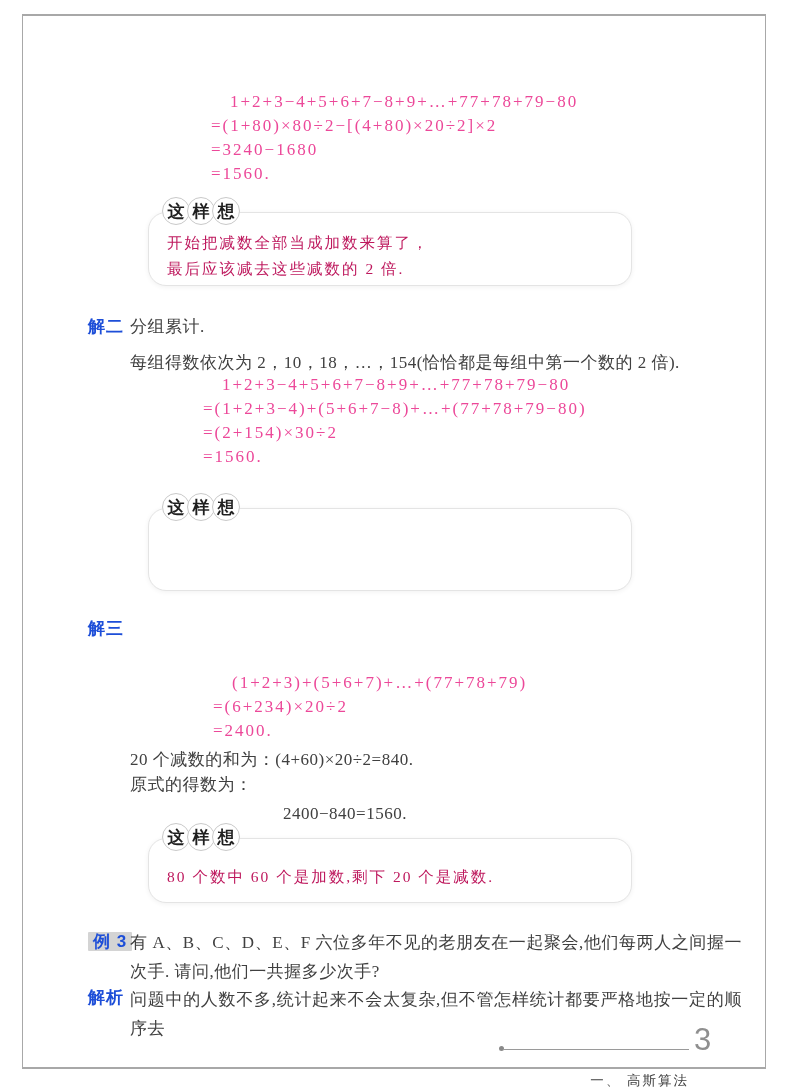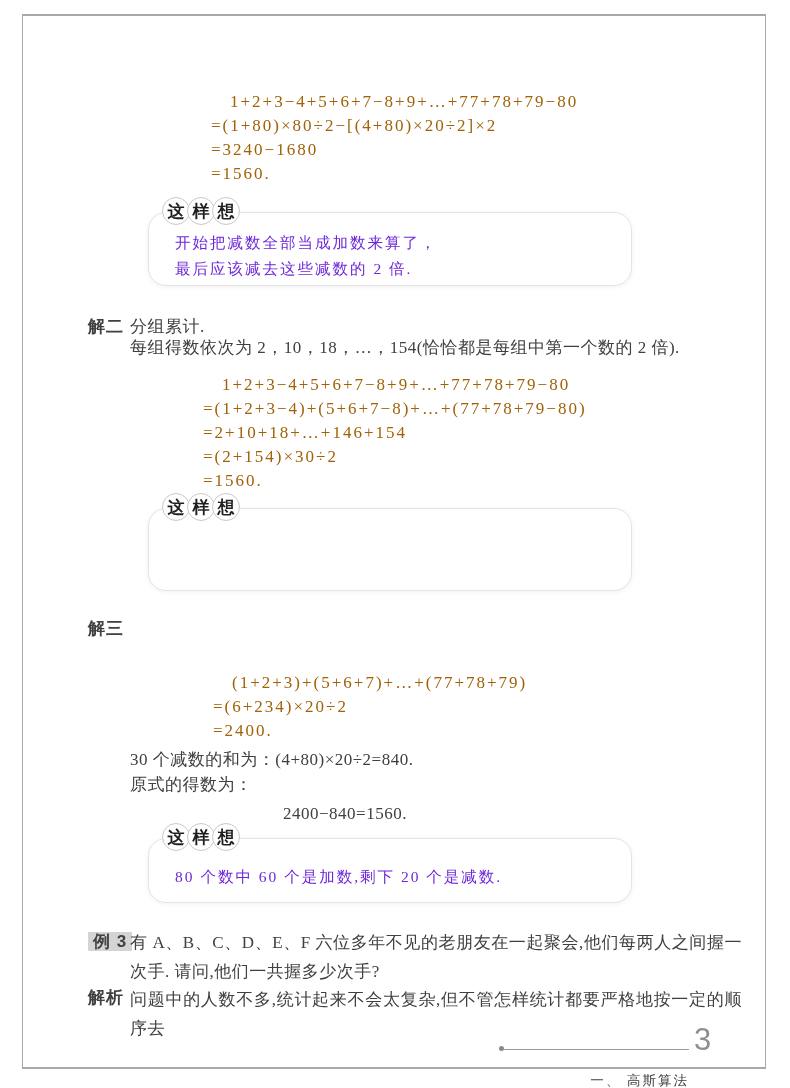--- a/index.html
+++ b/index.html
@@ -7,42 +7,42 @@
     position:relative;width:790px;height:1088px;background:#ffffff;overflow:hidden;
     font-family:"Liberation Serif","DejaVu Serif",serif;color:#262626;
   }
   .sheet{
     position:absolute;left:22px;top:14px;width:744px;height:1055px;
     border:2px solid #a8a8a8;border-width:2px 1px 2px 1px;background:#ffffff;box-sizing:border-box;
   }
   
   .eq-block{position:absolute;white-space:nowrap;}
   .eq-line{
-    font-size:17px;line-height:24px;letter-spacing:2px;color:#a16207;
+    font-size:17px;line-height:24px;letter-spacing:2px;color:#ec4899;
     font-family:"Liberation Serif","DejaVu Serif",serif;
   }
   .eq-first{padding-left:19px;}
   
   .think-box{
     position:absolute;left:148px;width:484px;box-sizing:border-box;
     border:1px solid #e4e4e4;border-radius:18px;background:#ffffff;
     box-shadow:0 1px 5px rgba(0,0,0,0.06);
   }
   .tb-title{position:absolute;top:-16px;left:13px;display:flex;}
   .tb-circle{
     width:28px;height:28px;border:1px solid #c9c9c9;border-radius:50%;
     background:#ffffff;display:flex;align-items:center;justify-content:center;
     font-size:17px;font-weight:bold;color:#1f1f1f;margin-right:-3px;box-sizing:border-box;
     font-family:"Liberation Sans","DejaVu Sans",sans-serif;
   }
   .tb-text{padding:0 20px 0 18px;}
-  .tb-line{font-size:15.5px;line-height:26px;letter-spacing:2px;color:#6d28d9;margin-left:8px;}
+  .tb-line{font-size:15.5px;line-height:26px;letter-spacing:2px;color:#be185d;}
   
   .sec-label{
-    position:absolute;left:88px;font-weight:bold;font-size:17px;color:#404040;
+    position:absolute;left:88px;font-weight:bold;font-size:17px;color:#1d4ed8;
     font-family:"Liberation Sans","DejaVu Sans",sans-serif;letter-spacing:1px;
   }
   .sec-text{position:absolute;left:130px;font-size:17px;color:#404040;letter-spacing:0.5px;}
   .para{width:612px;line-height:28.5px;text-align:justify;}
   .example-label{
     background:#d4d4d4;padding:0 5px;border-radius:1px;
   }
   
   .footer-line{position:absolute;top:1049px;left:504px;width:185px;height:1px;background:#9a9a9a;}
   .footer-dot{position:absolute;top:1046px;left:499px;width:5px;height:5px;border-radius:50%;background:#8a8a8a;}
@@ -77,47 +77,46 @@
       <span class="tb-circle">想</span>
     </div>
     <div class="tb-text" style="padding-top:17px;">
       <div class="tb-line">开始把减数全部当成加数来算了，</div>
       <div class="tb-line">最后应该减去这些减数的 2 倍.</div>
     </div>
   </div>
 
   <span class="sec-label" style="top:315px;">解二</span>
   <span class="sec-text" style="top:315px;">分组累计.</span>
-  <span class="sec-text" style="top:336px;">每组得数依次为 2，10，18，…，154(恰恰都是每组中第一个数的 2 倍).</span>
+  <span class="sec-text" style="top:351px;">每组得数依次为 2，10，18，…，154(恰恰都是每组中第一个数的 2 倍).</span>
 
   <div class="eq-block" style="left:203px;top:373px;">
     <div class="eq-line eq-first">1+2+3−4+5+6+7−8+9+…+77+78+79−80</div>
     <div class="eq-line">=(1+2+3−4)+(5+6+7−8)+…+(77+78+79−80)</div>
-    <div class="eq-line">=2+10+18+…+146+154</div>
     <div class="eq-line">=(2+154)×30÷2</div>
     <div class="eq-line">=1560.</div>
   </div>
 
   <div class="think-box" style="top:508px;height:83px;">
     <div class="tb-title">
       <span class="tb-circle">这</span>
       <span class="tb-circle">样</span>
       <span class="tb-circle">想</span>
     </div>
   </div>
 
   <span class="sec-label" style="top:617px;">解三</span>
 
   <div class="eq-block" style="left:213px;top:671px;">
     <div class="eq-line eq-first">(1+2+3)+(5+6+7)+…+(77+78+79)</div>
     <div class="eq-line">=(6+234)×20÷2</div>
     <div class="eq-line">=2400.</div>
   </div>
 
-  <span class="sec-text" style="top:748px;">30 个减数的和为：(4+80)×20÷2=840.</span>
+  <span class="sec-text" style="top:748px;">20 个减数的和为：(4+60)×20÷2=840.</span>
   <span class="sec-text" style="top:773px;">原式的得数为：</span>
   <div class="sec-text eq-line" style="top:802px;left:130px;width:430px;text-align:center;position:absolute;">2400−840=1560.</div>
 
   <div class="think-box" style="top:838px;height:65px;">
     <div class="tb-title">
       <span class="tb-circle">这</span>
       <span class="tb-circle">样</span>
       <span class="tb-circle">想</span>
     </div>
     <div class="tb-text" style="padding-top:25px;">

